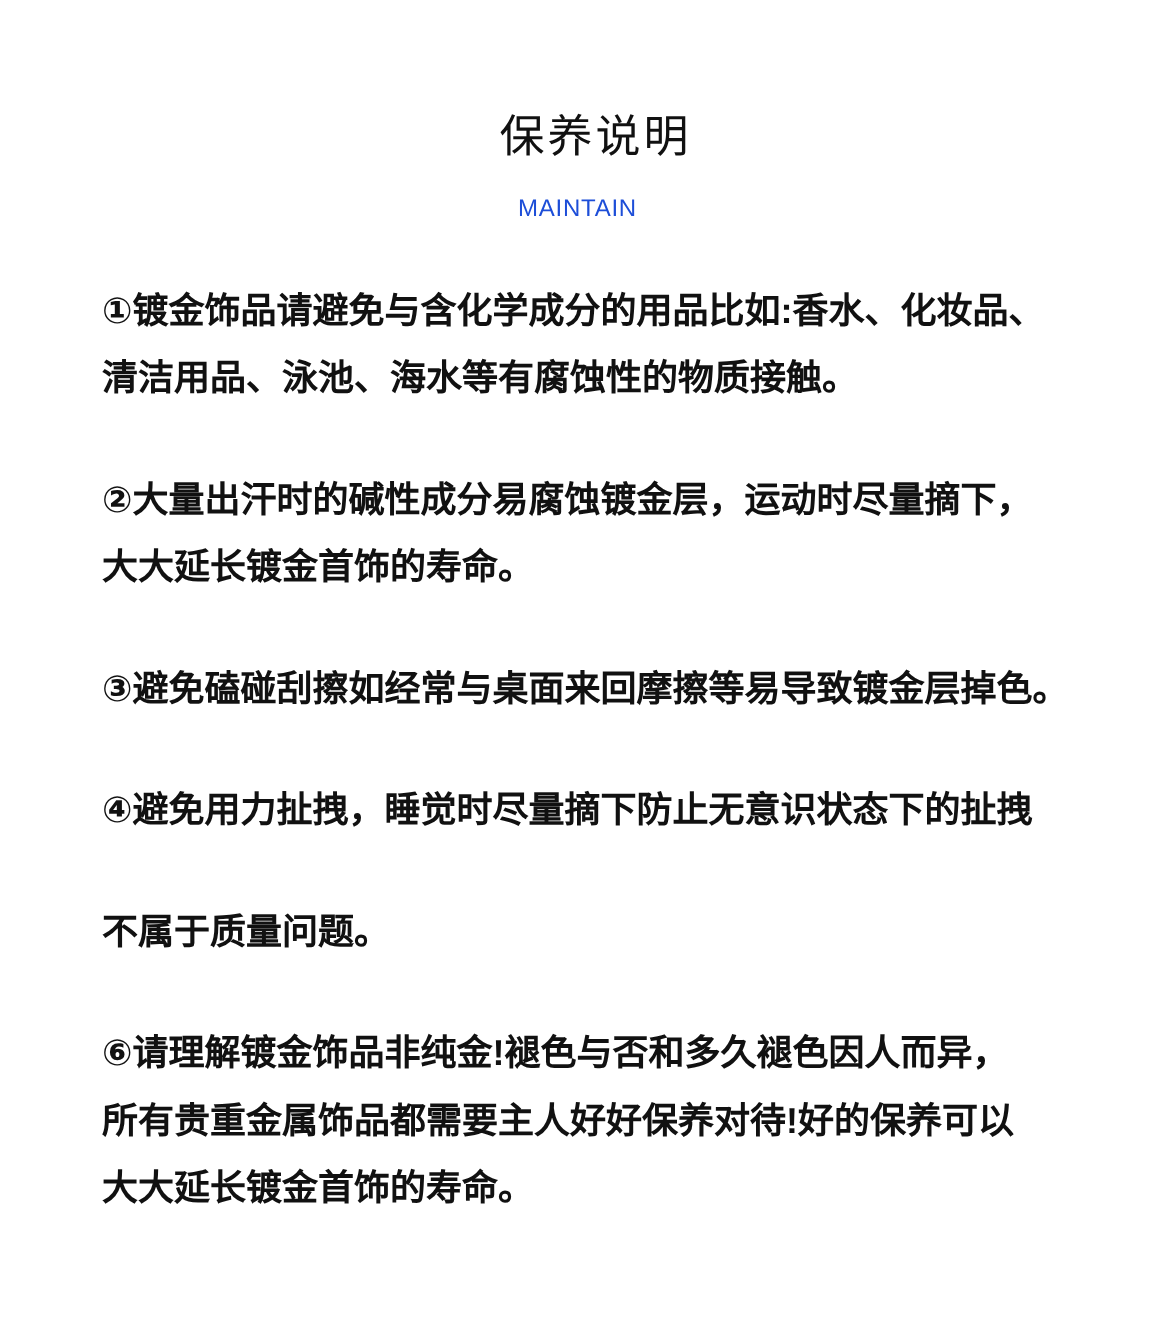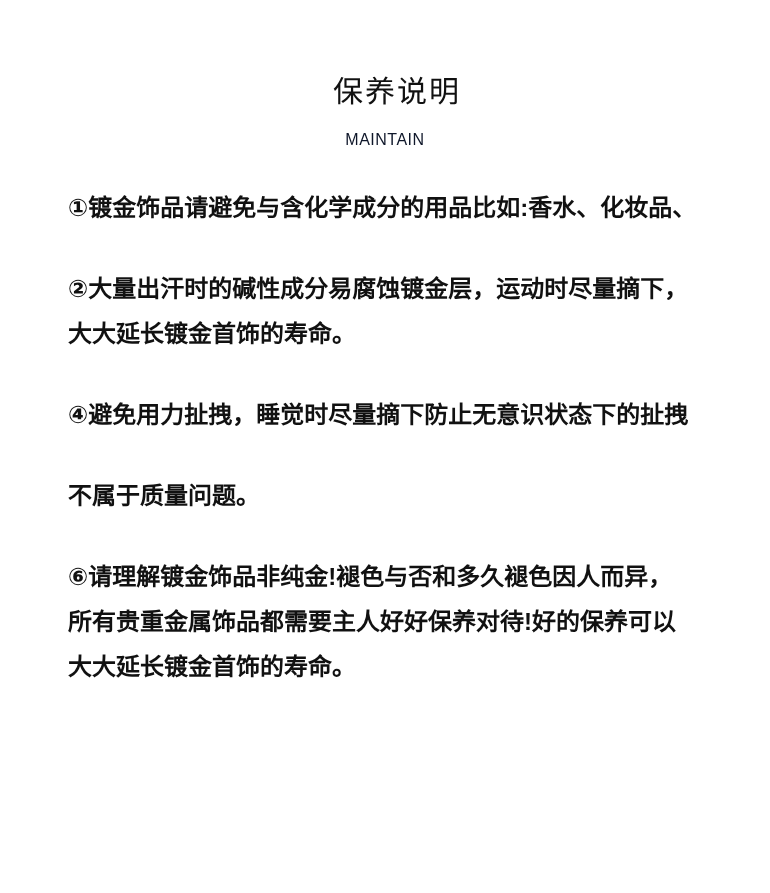--- a/index.html
+++ b/index.html
@@ -23,21 +23,21 @@
     line-height: 36px;
     font-weight: 400;
     letter-spacing: 2px;
     margin-left: 24px;
   }
   .subtitle {
     font-size: 16px;
     line-height: 19px;
     margin-top: 5px;
     letter-spacing: 0.5px;
-    color: #0f172a;
+    color: #1d4ed8;
   }
   .content {
     margin: 36px 34px 0 68px;
   }
   .para {
     margin: 0 0 36px 0;
     font-size: 24px;
     line-height: 45px;
     font-weight: 700;
   }
@@ -50,24 +50,28 @@
 <body style="color: rgb(17, 17, 17); background: rgb(255, 255, 255);">
 
 <header class="header">
   <h1 class="title">保养说明</h1>
   <div class="subtitle">MAINTAIN</div>
 </header>
 
 <main class="content">
   <p class="para">
     <span class="line">①镀金饰品请避免与含化学成分的用品比如:香水、化妆品、</span>
+    <span class="line">清洁用品、泳池、海水等有腐蚀性的物质接触。</span>
   </p>
   <p class="para">
     <span class="line">②大量出汗时的碱性成分易腐蚀镀金层，运动时尽量摘下，</span>
     <span class="line">大大延长镀金首饰的寿命。</span>
+  </p>
+  <p class="para">
+    <span class="line">③避免磕碰刮擦如经常与桌面来回摩擦等易导致镀金层掉色。</span>
   </p>
   <p class="para">
     <span class="line">④避免用力扯拽，睡觉时尽量摘下防止无意识状态下的扯拽</span>
   </p>
   <p class="para">
     <span class="line">不属于质量问题。</span>
   </p>
   <p class="para">
     <span class="line">⑥请理解镀金饰品非纯金!褪色与否和多久褪色因人而异，</span>
     <span class="line">所有贵重金属饰品都需要主人好好保养对待!好的保养可以</span>

